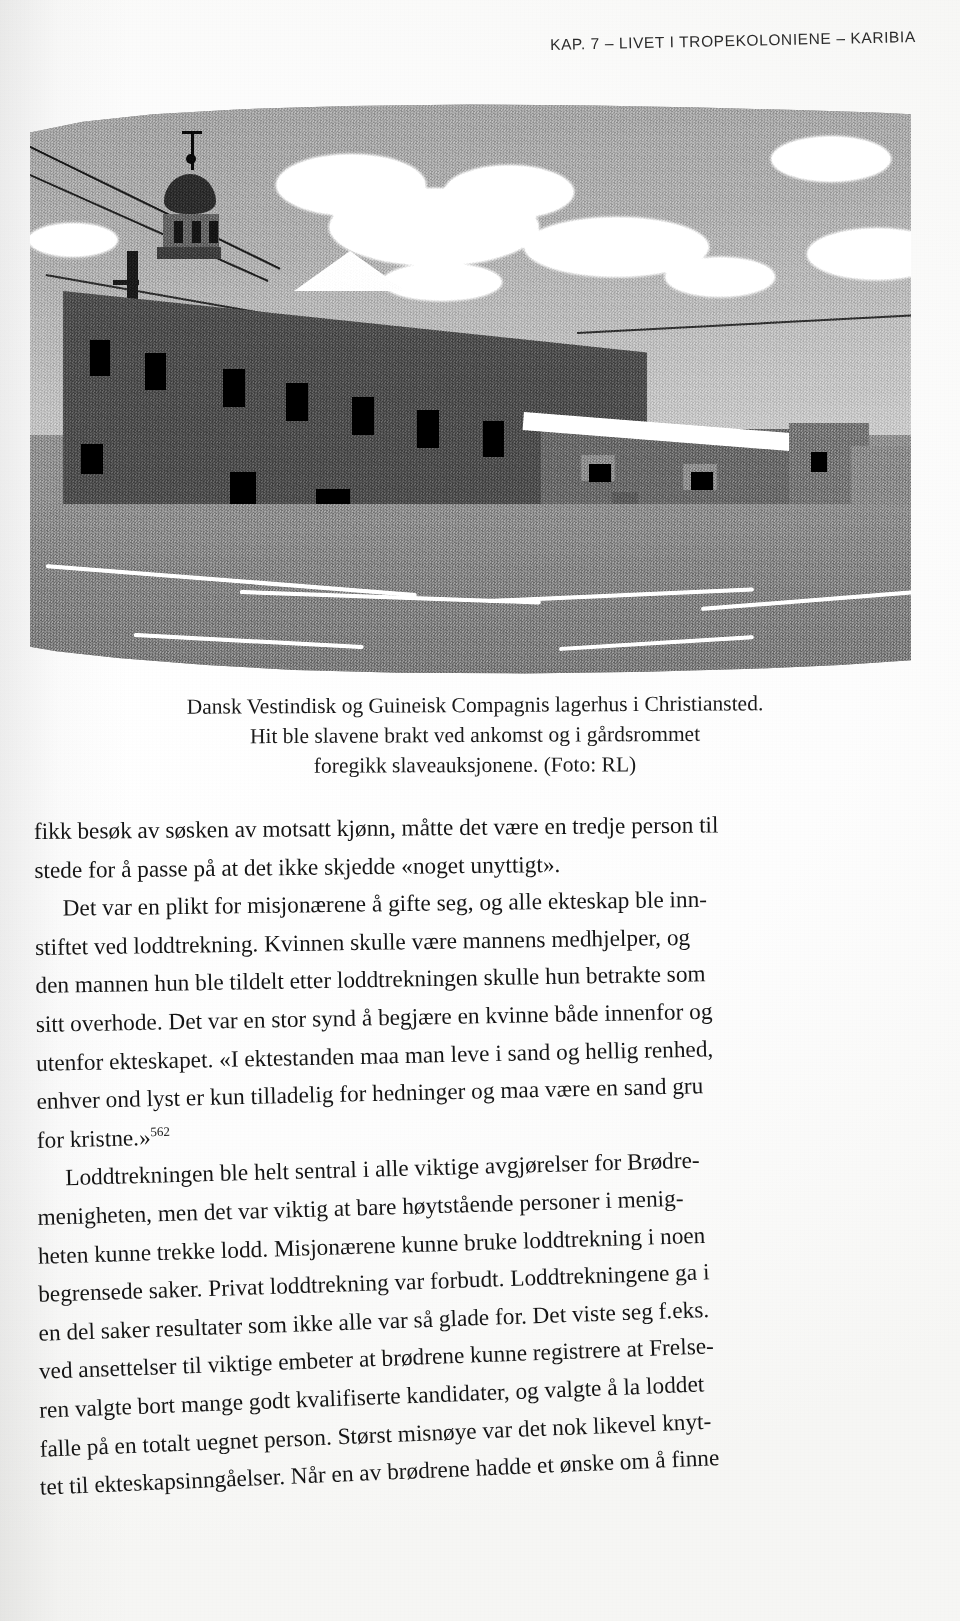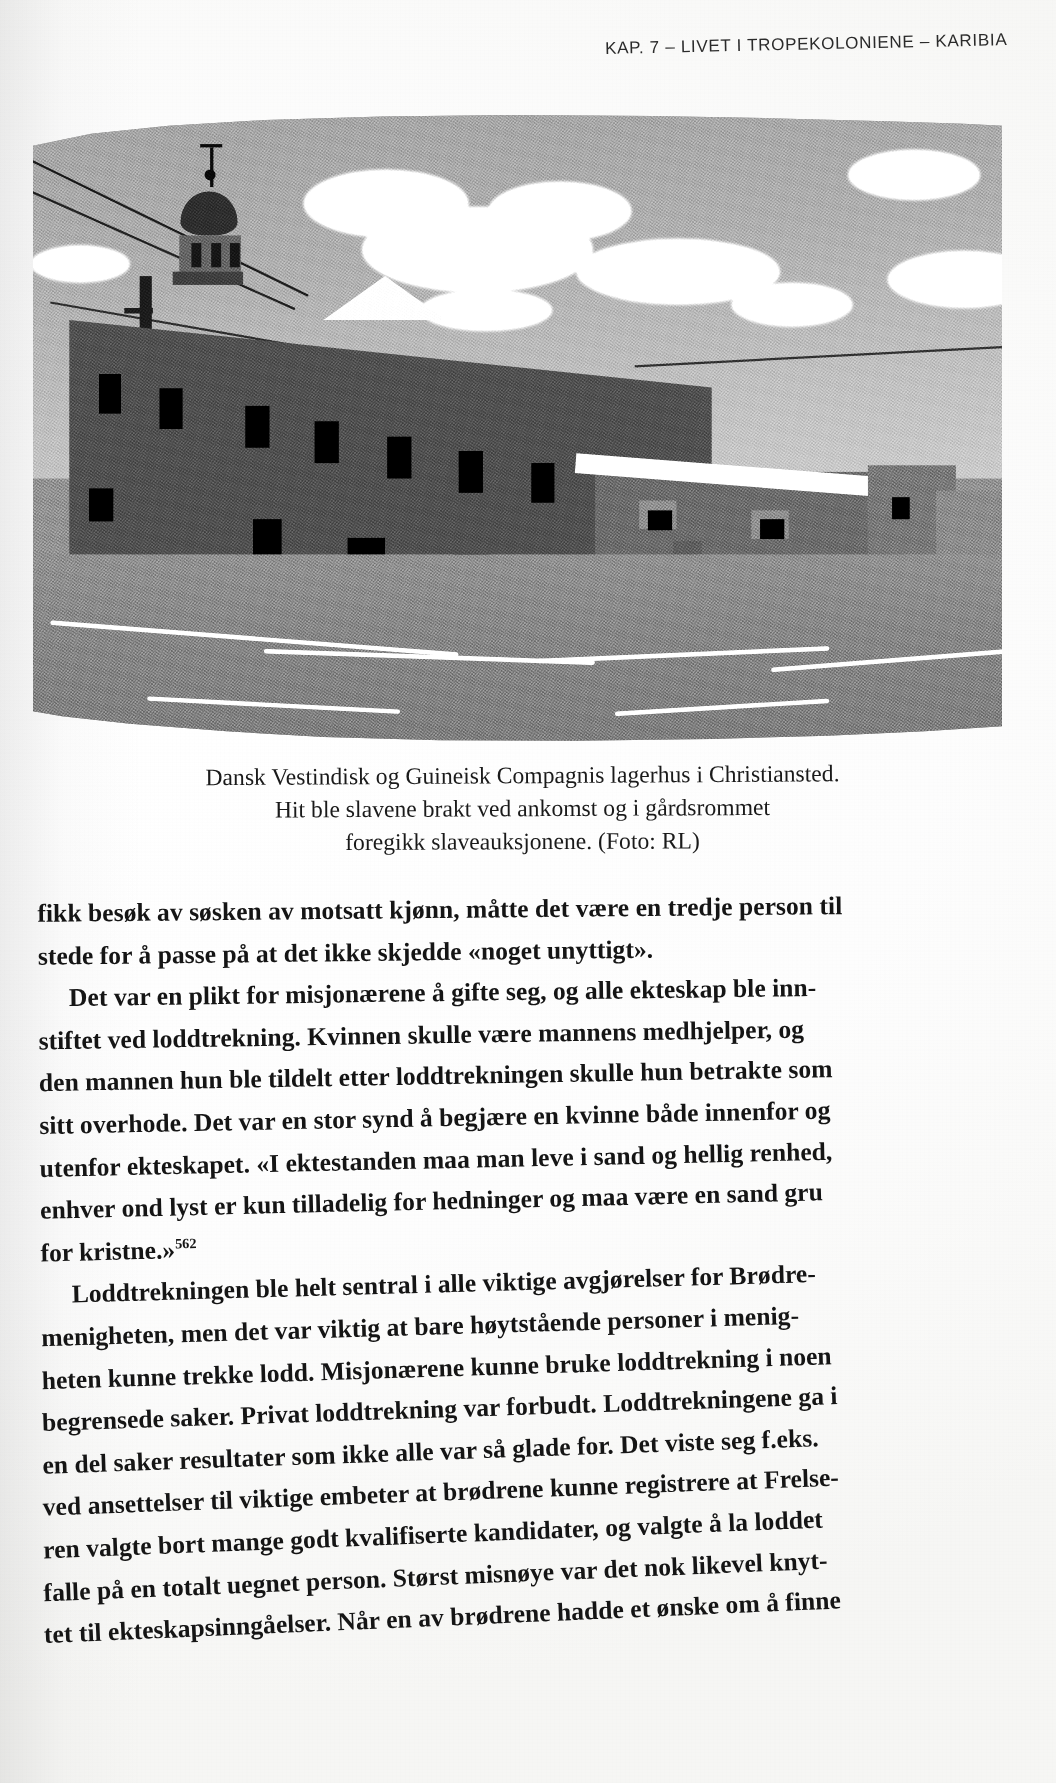--- a/index.html
+++ b/index.html
@@ -162,21 +162,20 @@
   .caption .cap-line:nth-child(1) { transform: rotate(-0.35deg); }
   .caption .cap-line:nth-child(2) { transform: rotate(-0.3deg); }
   .caption .cap-line:nth-child(3) { transform: rotate(-0.25deg); }
 
   
   .body {
     position: absolute;
     left: 34px;
     top: 812px;
     width: 892px;
-    font-weight: bold;
   }
   .para { margin: 0; }
   .line {
     display: block;
     white-space: nowrap;
     font-size: 23.3px;
     line-height: 38.6px;
     color: #151515;
   }
   .line.indent { padding-left: 28px; }

